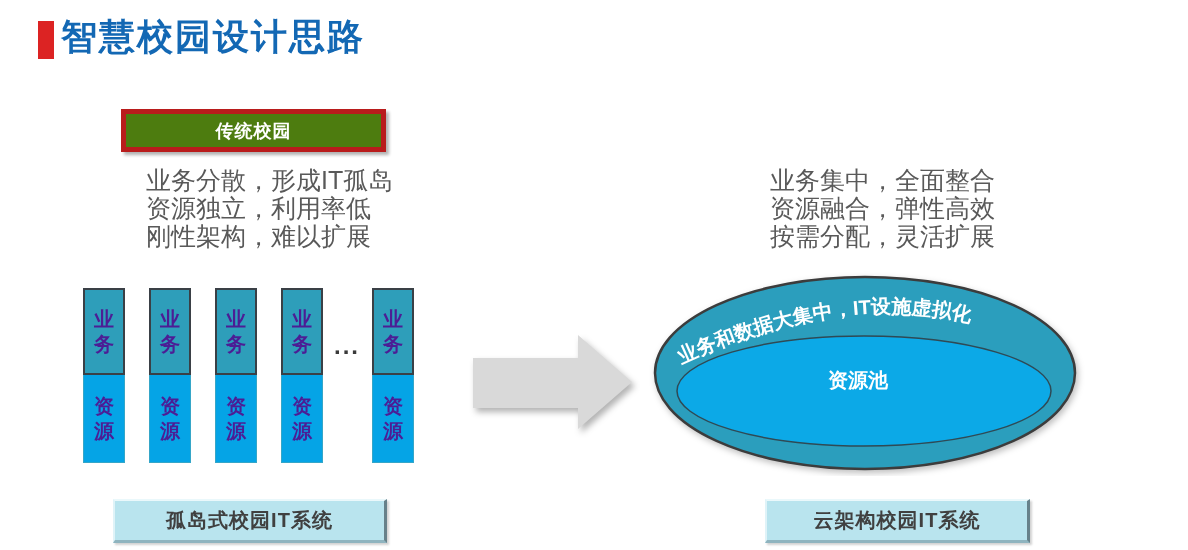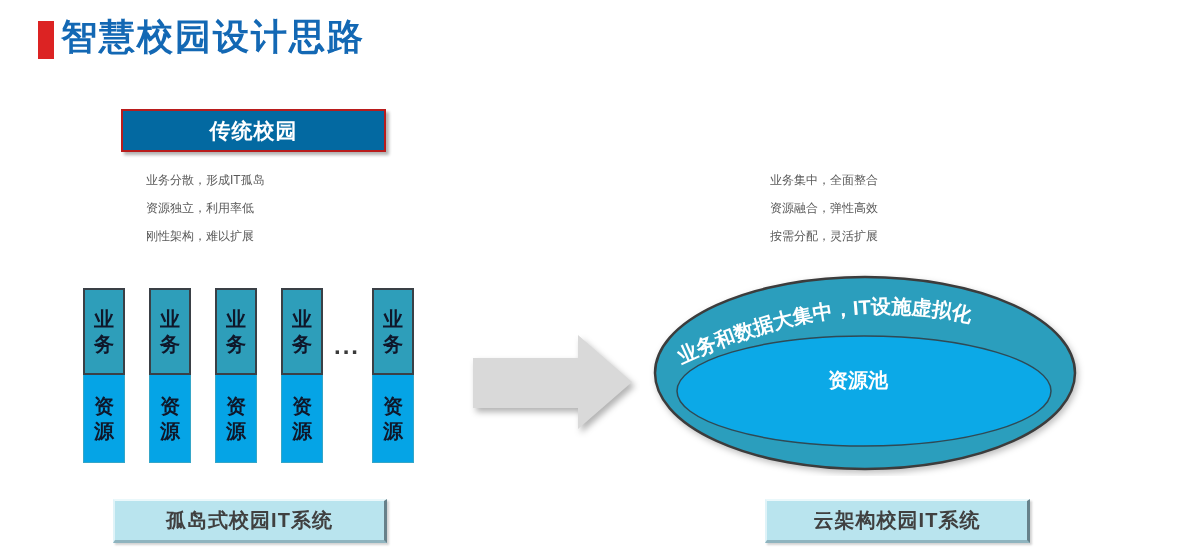--- a/index.html
+++ b/index.html
@@ -17,45 +17,45 @@
   }
   .page-title {
     position:absolute; left:61px; top:13px;
     font-size:36px; font-weight:bold; color:#1368B4; letter-spacing:2px;
     white-space:nowrap;
   }
 
   
   .header-box {
     position:absolute; height:43px;
-    background:#0369a1; border:2px solid #b91c1c;
+    background:#4d7c0f; border:5px solid #b91c1c;
     box-shadow:3px 3px 3px rgba(0,0,0,0.30);
     display:flex; align-items:center; justify-content:center;
-    color:#ffffff; font-size:21px; font-weight:bold; letter-spacing:1px;
+    color:#ffffff; font-size:18px; font-weight:bold; letter-spacing:1px;
   }
   .header-left  { left:121px; top:109px; width:265px; }
   .header-right { left:735px; top:109px; width:244px; }
 
   
-  .desc-block { position:absolute; color:#595959; font-size:12px; line-height:28px; white-space:nowrap; }
+  .desc-block { position:absolute; color:#595959; font-size:25px; line-height:28px; white-space:nowrap; }
   .desc-left  { left:146px; top:166px; }
   .desc-right { left:770px; top:166px; }
 
   
   .pillar { position:absolute; top:288px; width:42px; height:175px; }
   .pillar-top {
     height:87px; background:#2E9EBA; border:2px solid #3A4046;
     display:flex; align-items:center; justify-content:center;
   }
   .pillar-bottom {
     height:88px; background:#05A4E6; border:1px solid #35a6c8; border-top:none;
     display:flex; align-items:center; justify-content:center;
   }
   .pillar-label {
-    width:22px; color:#0f172a; font-size:20px; font-weight:bold;
+    width:22px; color:#4c1d95; font-size:20px; font-weight:bold;
     line-height:25px; text-align:center; word-break:break-all;
   }
   .pillar-ellipsis {
     position:absolute; left:329px; top:332px; width:36px;
     font-size:24px; font-weight:bold; color:#3a3a3a;
     letter-spacing:2px; text-align:center; line-height:28px;
   }
 
   
   .footer-label {

